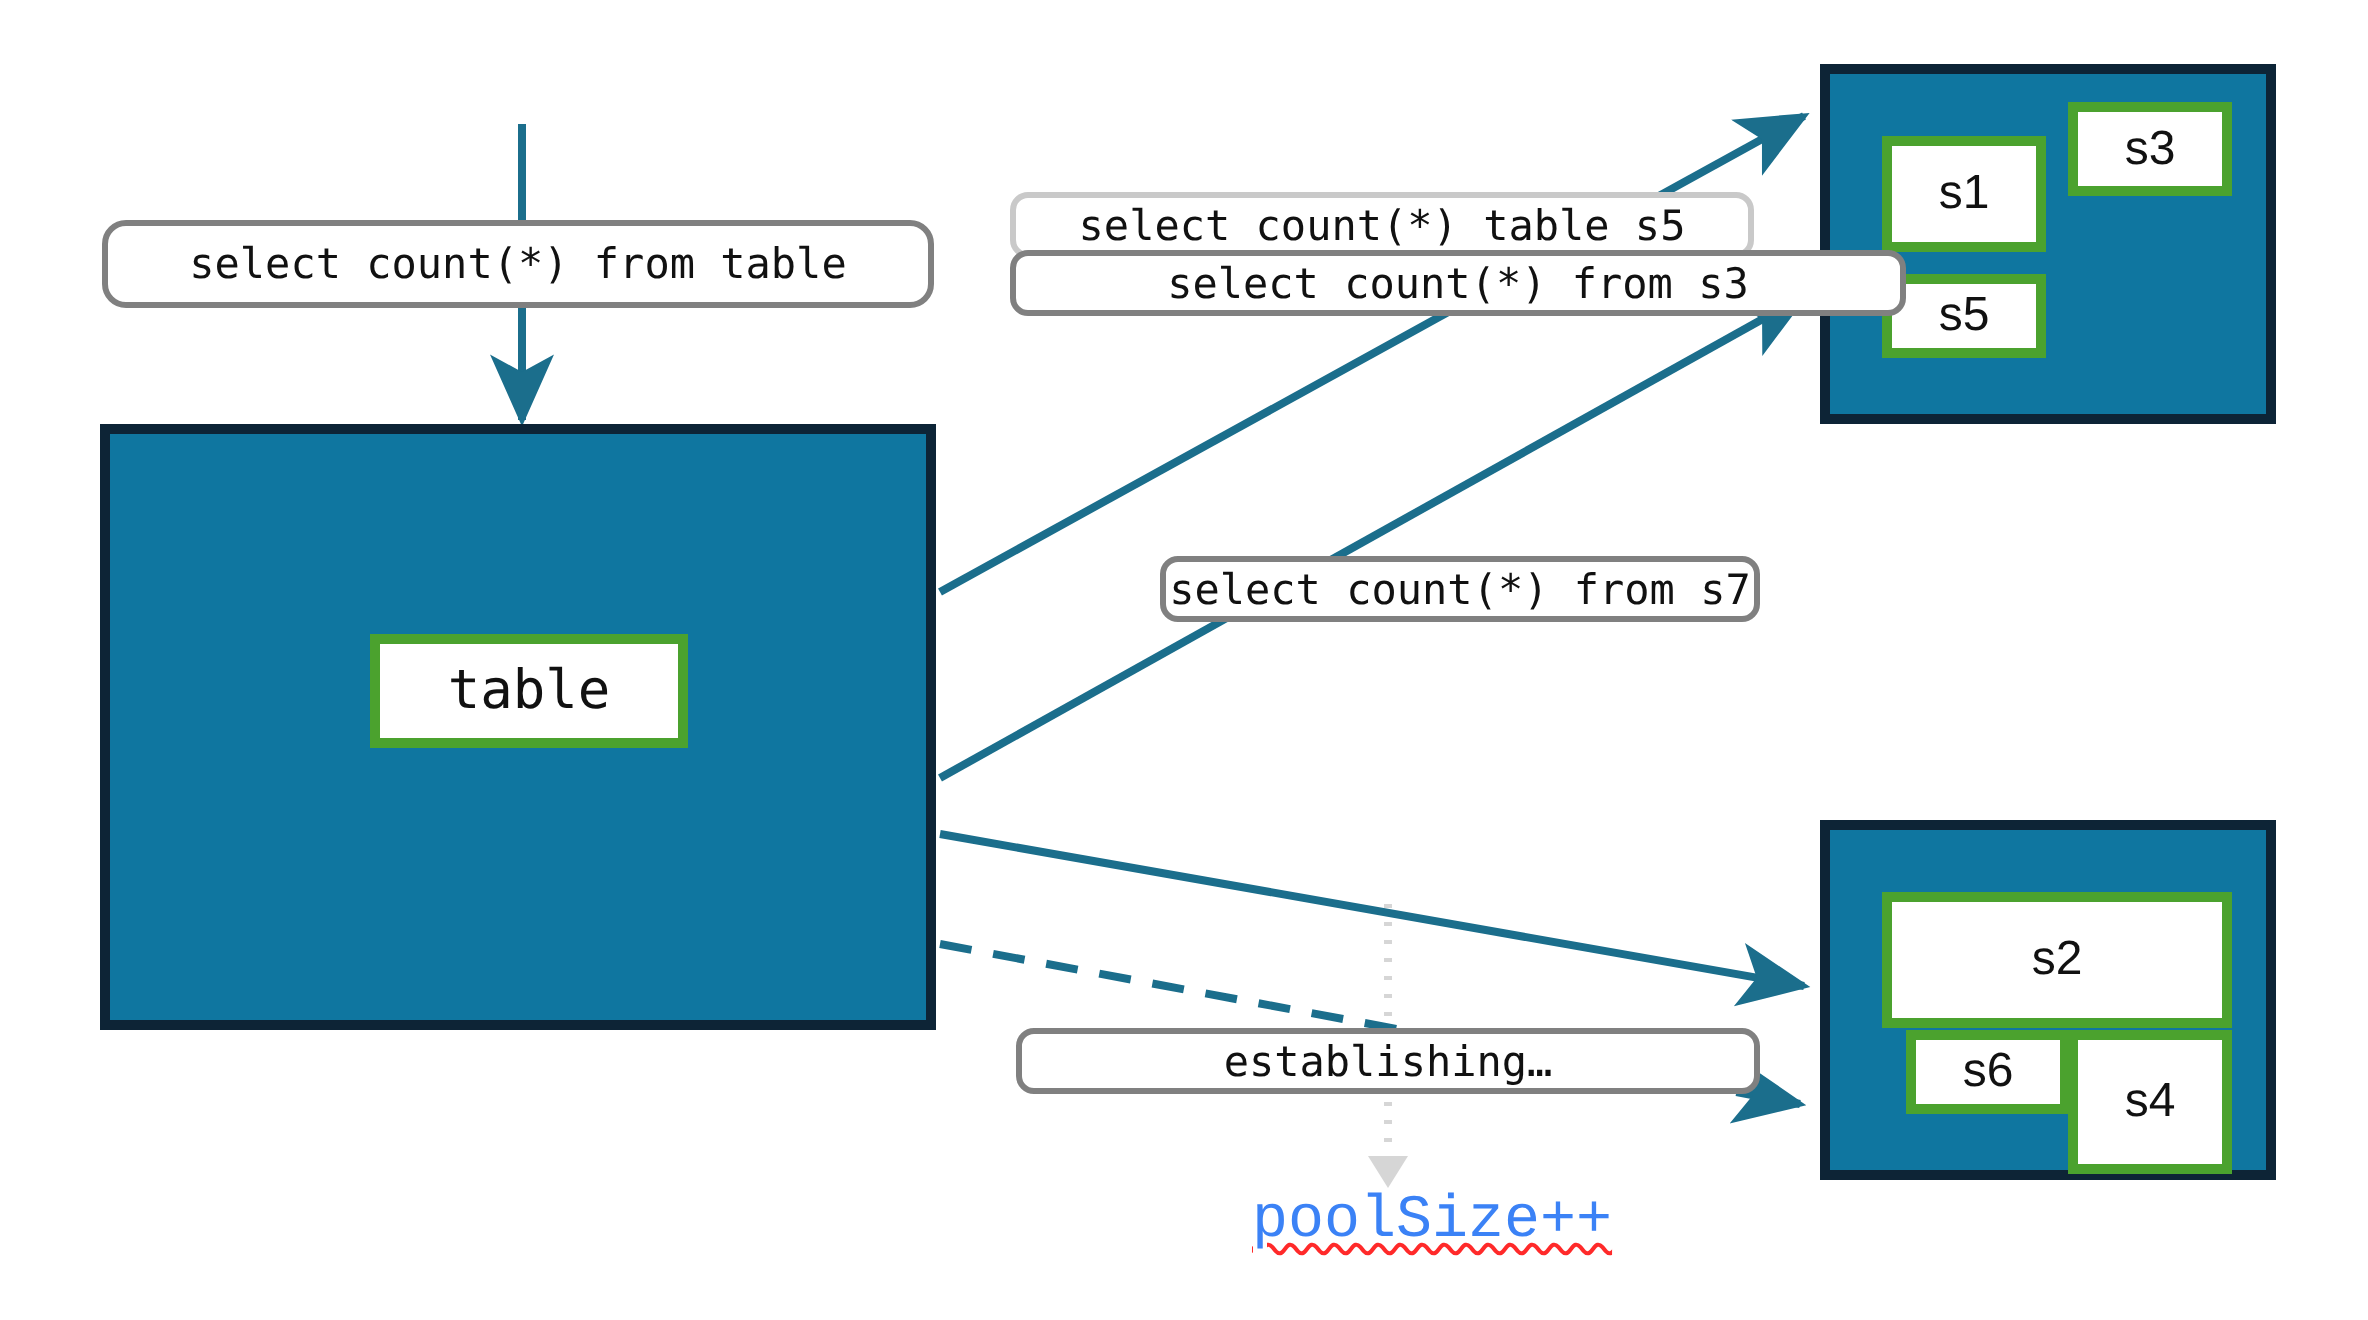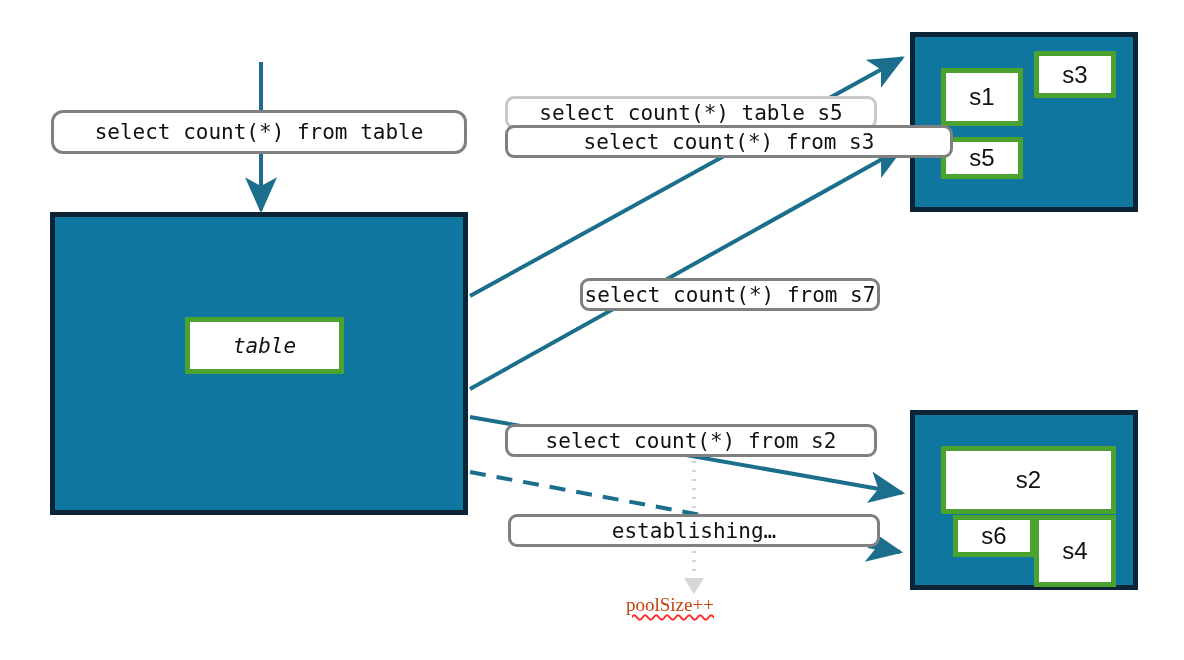--- a/index.html
+++ b/index.html
@@ -42,22 +42,21 @@
     box-sizing: border-box;
     display: flex;
     align-items: center;
     justify-content: center;
     font-family: Liberation Sans, sans-serif;
     font-size: 24px;
     color: #111111;
   }
   .chip.mono {
     font-family: "DejaVu Sans Mono", "Liberation Mono", monospace;
-    font-size: 21px;
-    font-style: italic;
+    font-size: 27px;
   }
 
   
   .label-box {
     position: absolute;
     background: #ffffff;
     border: 3px solid #808080;
     border-radius: 9px;
     box-sizing: border-box;
     display: flex;
@@ -72,23 +71,23 @@
     border-color: #c9c9c9;
     z-index: 3;
   }
   .label-box.front {
     z-index: 5;
   }
 
   
   .note {
     position: absolute;
-    font-family: Liberation Serif, serif;
-    font-size: 19px;
-    color: #c2410c;
+    font-family: Liberation Mono, monospace;
+    font-size: 30px;
+    color: #3b82f6;
     white-space: nowrap;
     text-decoration: underline;
     text-decoration-color: #ff2a2a;
     text-decoration-style: wavy;
     text-decoration-thickness: 2px;
     text-underline-offset: 3px;
   }
 </style>
 </head>
 <body>
@@ -144,19 +143,18 @@
     <div class="chip" style="left:26px; top:31px; width:175px; height:68px;">s2</div>
     <div class="chip" style="left:38px; top:100px; width:82px; height:42px;">s6</div>
     <div class="chip" style="left:119px; top:100px; width:82px; height:72px;">s4</div>
   </div>
 
   <div class="label-box faded" style="left:505px; top:96px; width:372px; height:33px;">select count(*) table s5</div>
   <div class="label-box front" style="left:505px; top:125px; width:448px; height:33px;">select count(*) from s3</div>
 
   <div class="label-box front" style="left:580px; top:256px; width:300px; height:33px;margin-top:22px;">select count(*) from s7</div>
 
-  <div class="label-box front" style="left:505px; top:424px; width:372px; height:33px;">select count(*) from s2</div>
 
   <div class="label-box front" style="left:508px; top:514px; width:372px; height:33px;">establishing…</div>
 
   <div class="note" style="left:626px; top:594px;">poolSize++</div>
 
 </div>
 
 </body></html>

